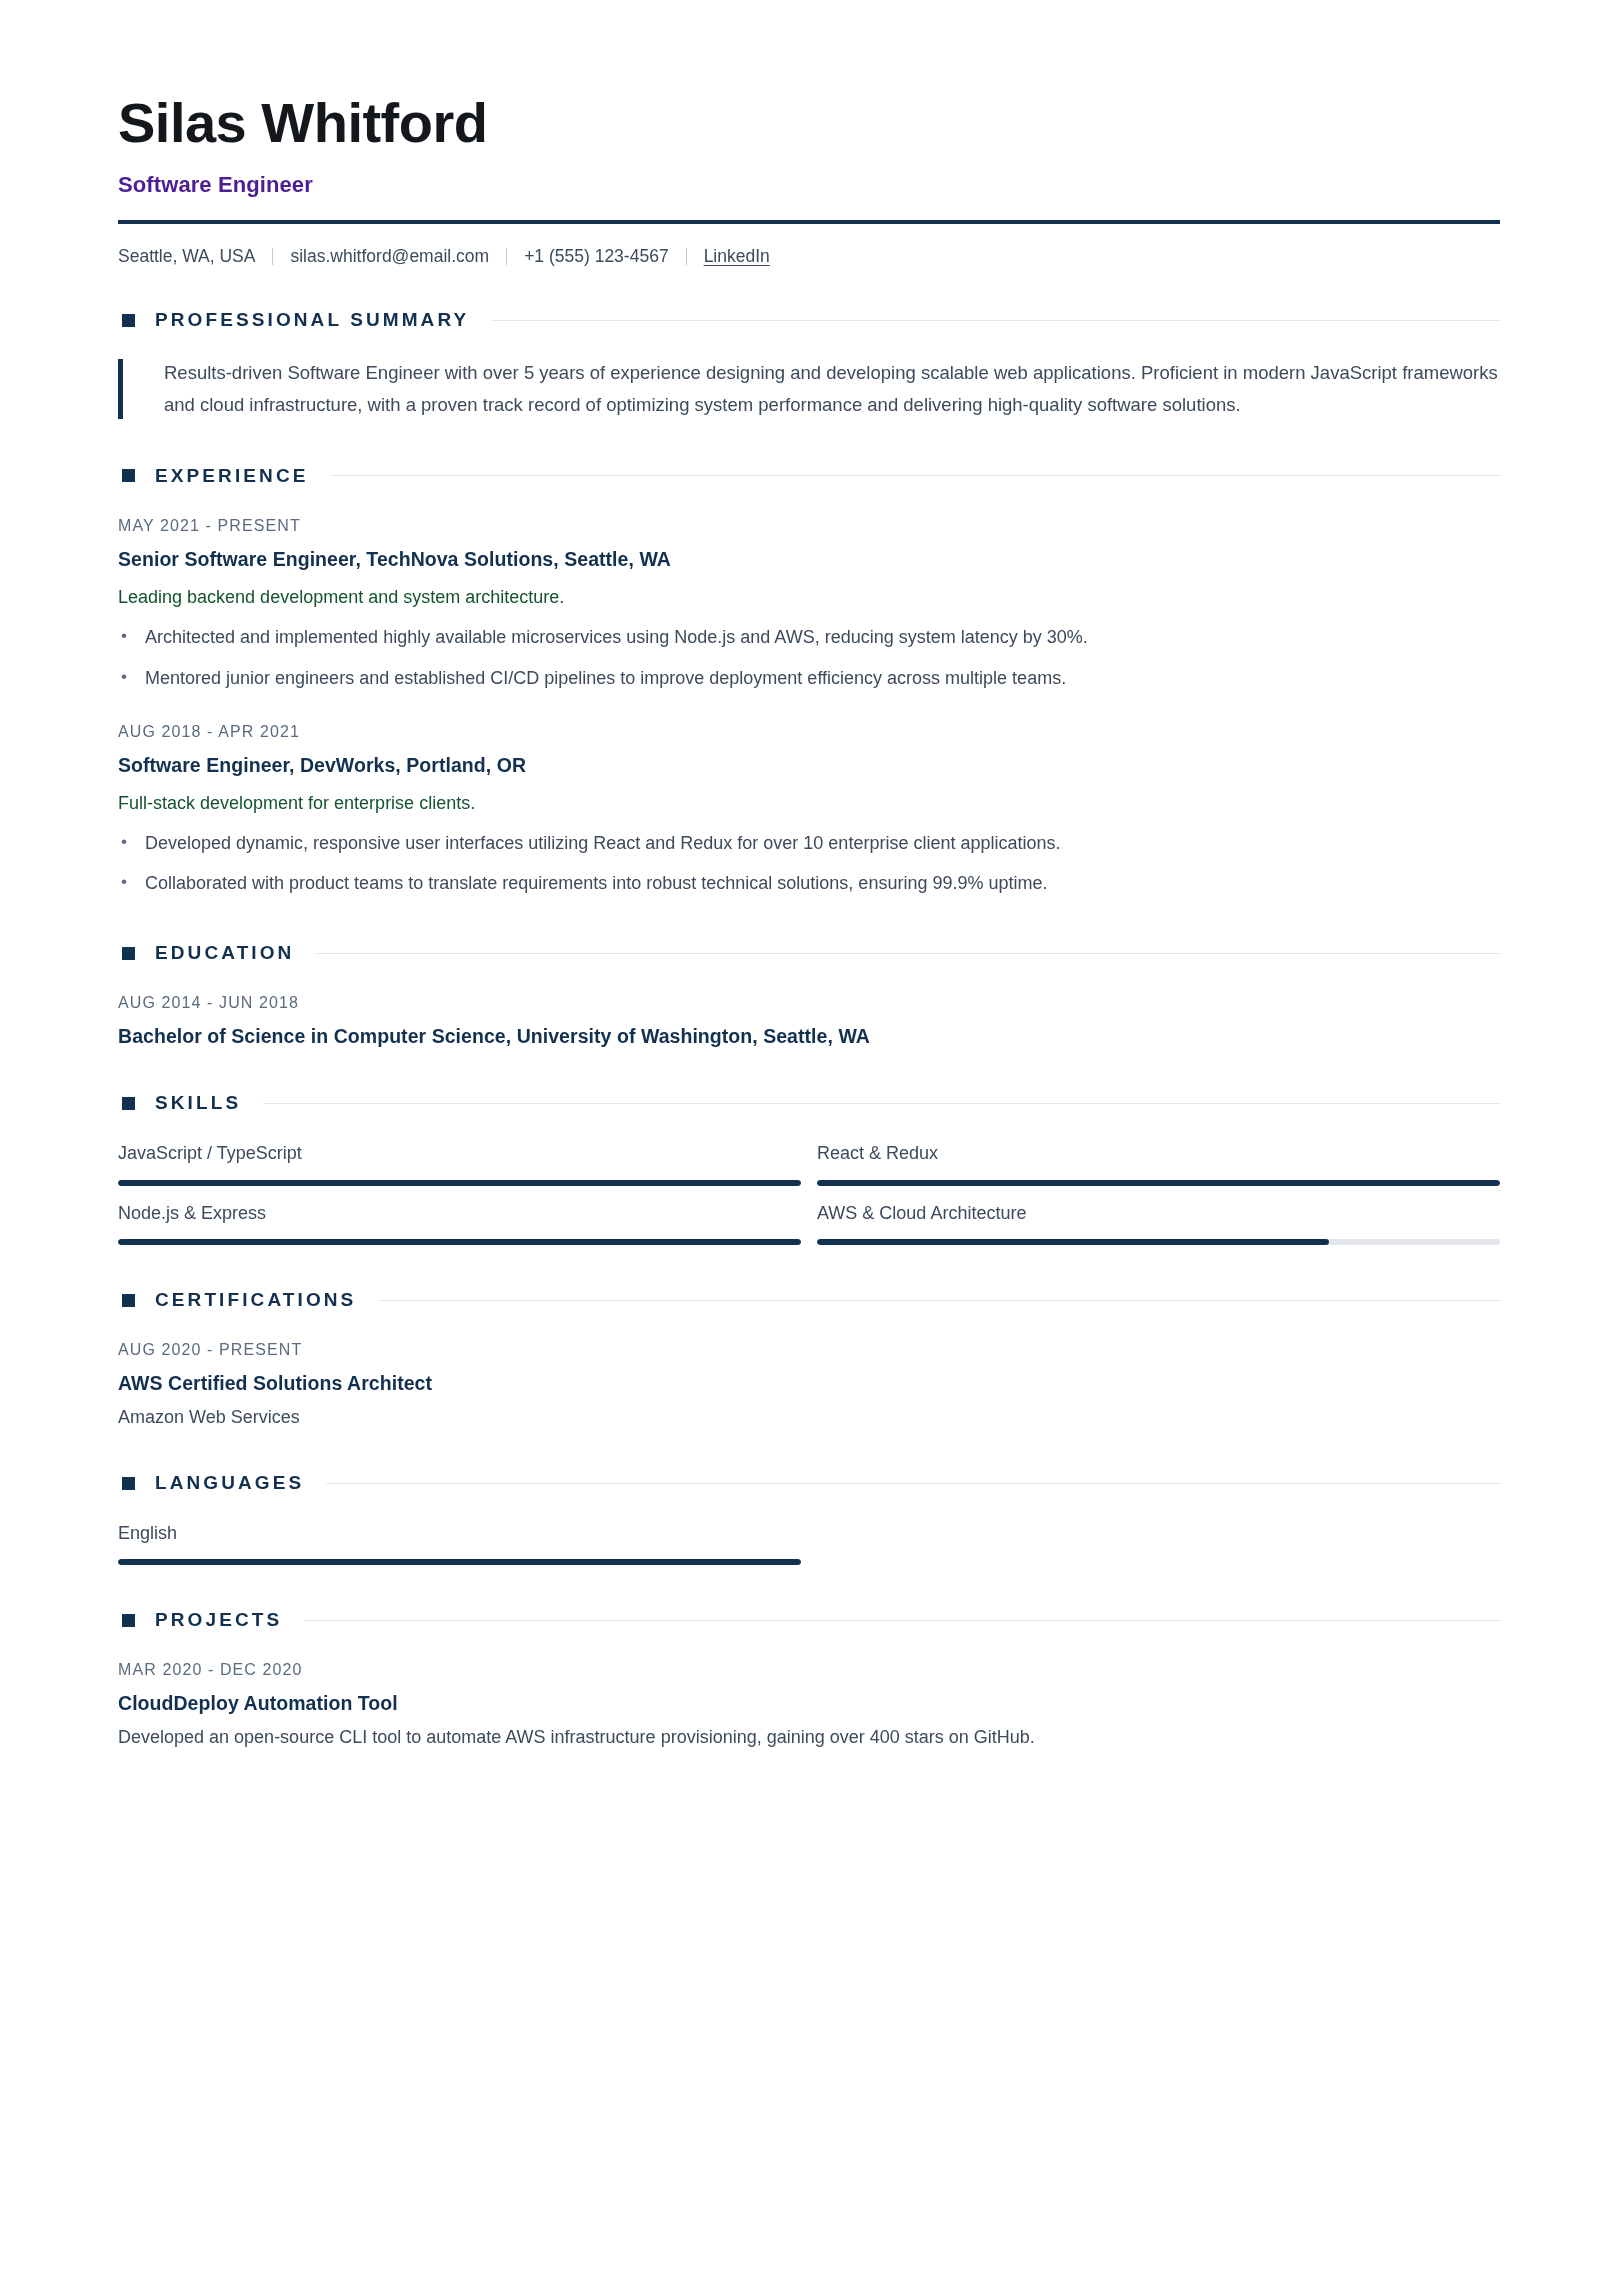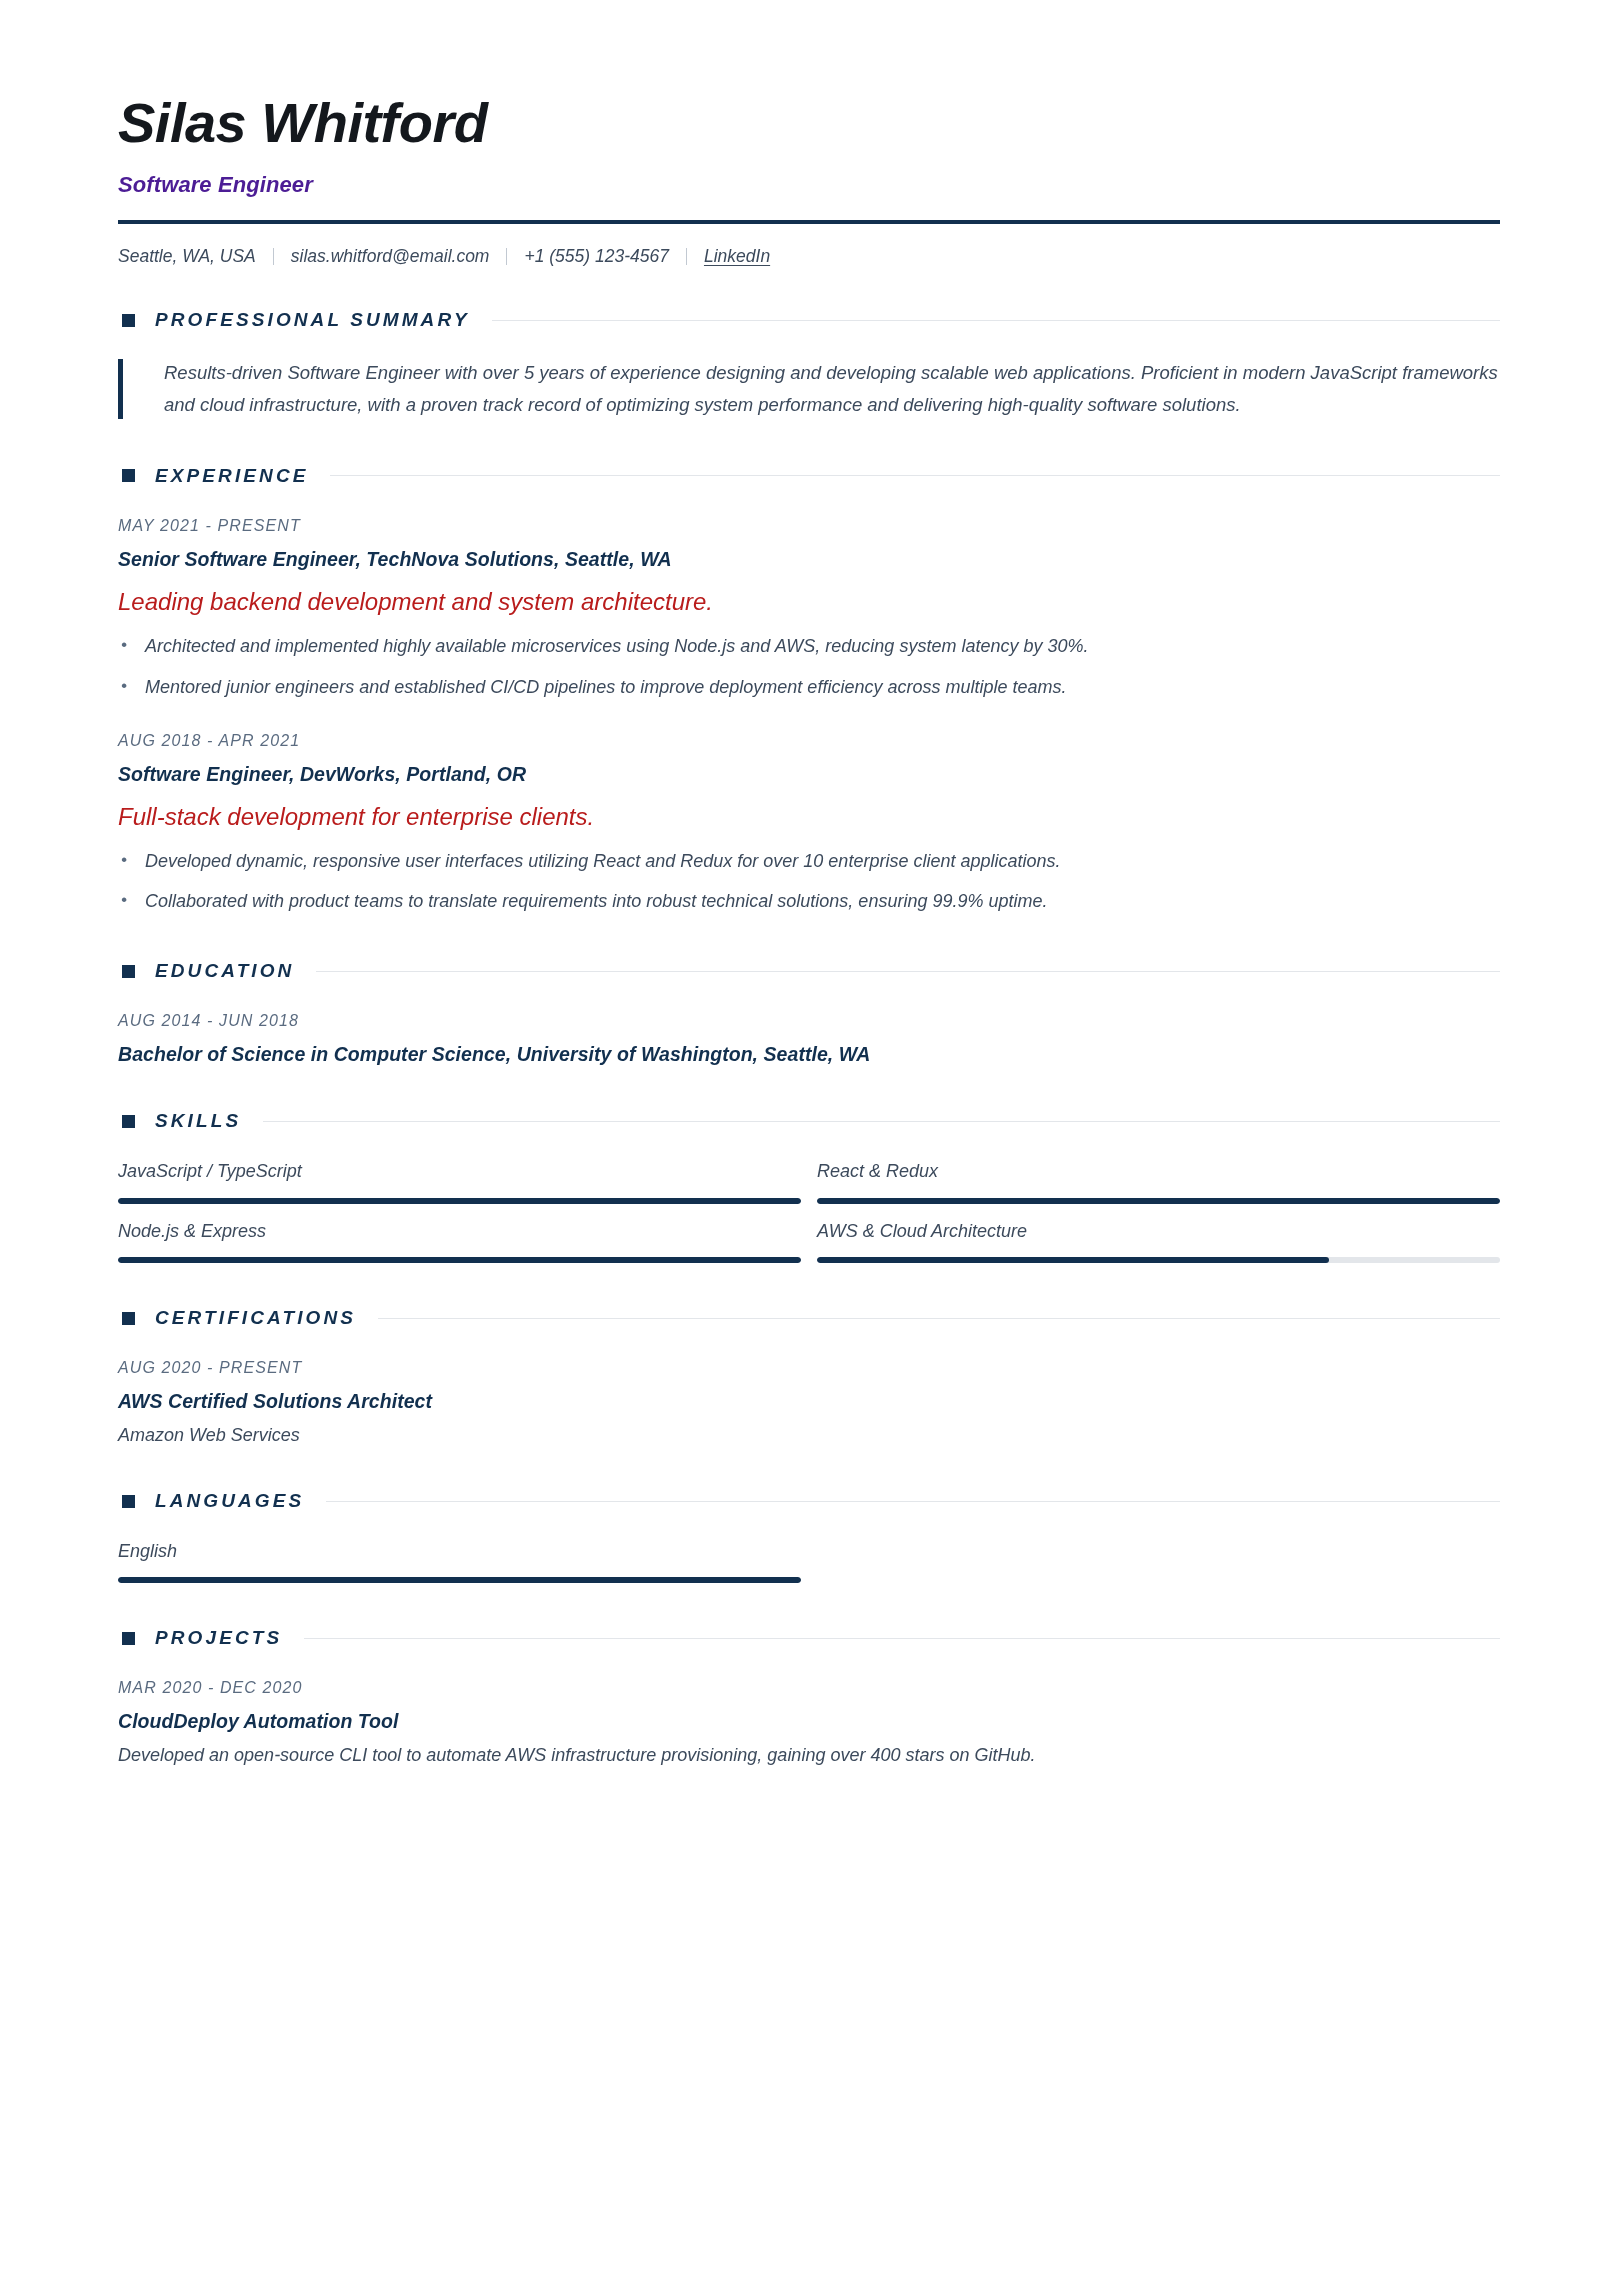--- a/index.html
+++ b/index.html
@@ -14,21 +14,20 @@
     color: #2b3a4d;
     -webkit-font-smoothing: antialiased;
   }
 
   .page {
     width: 1618px;
     min-height: 2288px;
     background: #ffffff;
     padding: 92px 118px 60px 118px;
     position: relative;
-    font-style: italic;
   }
 
   
   .name {
     font-size: 56px;
     font-weight: 700;
     letter-spacing: -0.5px;
     color: #14181d;
     line-height: 1.1;
   }
@@ -134,22 +133,22 @@
   }
   .entry-title {
     margin-top: 13px;
     font-size: 19.5px;
     font-weight: 700;
     color: #12304f;
     letter-spacing: 0.05px;
   }
   .entry-sub {
     margin-top: 13px;
-    font-size: 24px;
-    color: #b91c1c;
+    font-size: 18px;
+    color: #14532d;
     line-height: 1.5;
   }
 
   .bullets { margin-top: 12px; list-style: none; }
   .bullet {
     position: relative;
     padding-left: 27px;
     font-size: 18px;
     line-height: 1.55;
     color: #3c4a5c;

